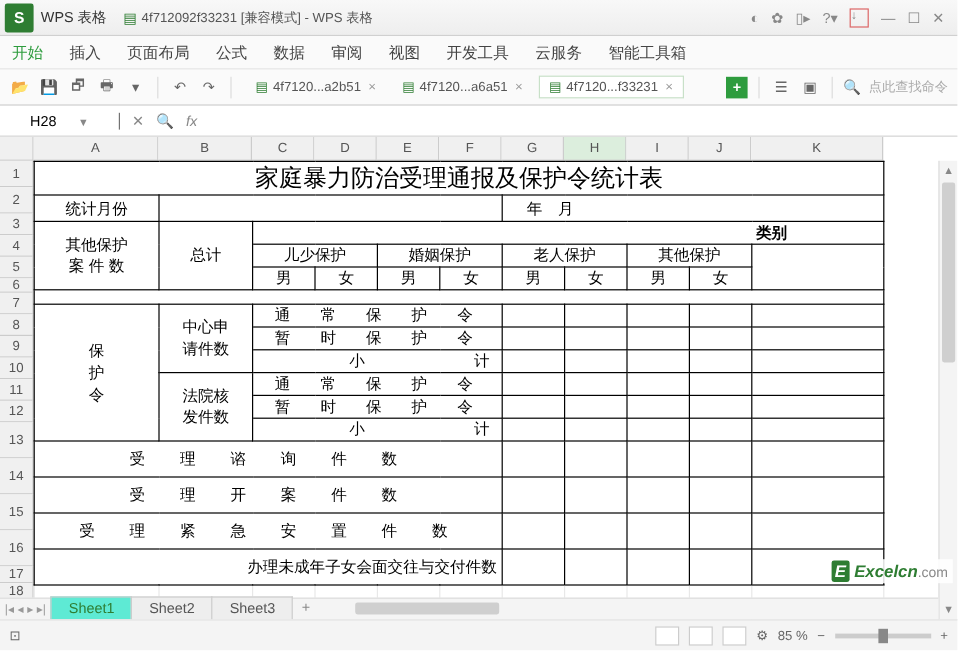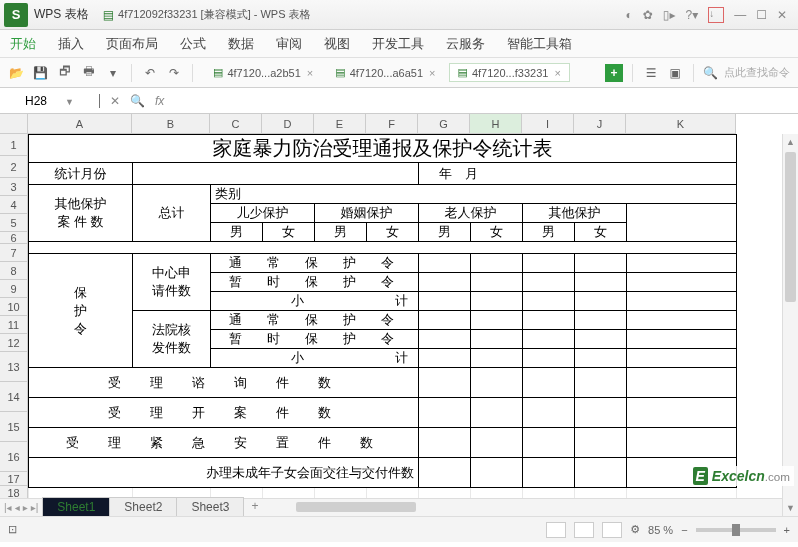--- a/index.html
+++ b/index.html
@@ -49,21 +49,21 @@
 .gridtable td { border: 1px solid #000; padding: 0 4px; font-size: 13px; text-align: center; vertical-align: middle; }
 .gridtable .nob { border-color: #e8e8e8; }
 
 .scrollv { position: absolute; right: 0; top: 20px; width: 16px; bottom: 0; background: #f4f4f4; border-left: 1px solid #ddd; }
 .scrollv .thumb { position: absolute; left: 2px; right: 2px; top: 18px; height: 150px; background: #cfcfcf; border-radius: 2px; }
 .scrollv .arr { position:absolute; left:0; right:0; height:16px; text-align:center; color:#888; font-size:9px; line-height:16px;}
 .scrollh-area { position: absolute; left: 0; right: 16px; bottom: 0; height: 18px; background: #f4f4f4; border-top: 1px solid #ddd; display:flex;}
 .sh-tab-nav { display:flex; align-items:center; padding:0 4px; gap:3px; color:#999; font-size:10px;}
 .sh-tabs { display:flex; align-items:flex-end; }
 .sh-tab { padding: 2px 14px; font-size: 12px; color: #555; border: 1px solid #ccc; border-bottom: none; background: #eee; margin-right: -1px; cursor:pointer;}
-.sh-tab.active { background: #0f172a; color: #2e7d32; }
+.sh-tab.active { background: #5eead4; color: #2e7d32; }
 .sh-scroll { flex:1; position:relative; margin-left:20px;}
 .sh-scroll .thumb { position:absolute; top:3px; left:10px; width:120px; height:10px; background:#cfcfcf; border-radius:2px;}
 
 .statusbar { height: 26px; background: #f4f4f4; border-top: 1px solid #ddd; display: flex; align-items: center; padding: 0 8px; font-size: 11px; color: #666; gap: 8px; }
 .statusbar .right { margin-left: auto; display: flex; align-items: center; gap: 8px; }
 .viewbtn { width: 20px; height: 16px; border: 1px solid #ccc; background: #fff; }
 .zoomslider { width: 80px; height: 4px; background: #ccc; position: relative; }
 .zoomslider .zthumb { position: absolute; left: 36px; top: -4px; width: 8px; height: 12px; background: #888; }
 .logo-corner { position: absolute; right: 4px; bottom: 30px; color: #2e7d32; font-size: 14px; font-style: italic; font-weight: bold; background: rgba(255,255,255,0.85); padding: 2px 4px;}
 .logo-corner small{ color:#888; font-style:normal; font-weight:normal;}
@@ -182,21 +182,21 @@
           </tr>
           <tr>
             <td colspan="1" style="width:104px;height:22px;">统计月份</td>
             <td colspan="5" style=""></td>
             <td colspan="5" style="text-align:left;padding-left:20px;">年　月</td>
           </tr>
           <tr>
             <td colspan="1" rowspan="3" style="width:104px;height:54px;white-space:pre;">其他保护
 案 件 数</td>
             <td colspan="1" rowspan="3" style="width:78px;">总计</td>
-            <td colspan="9" style="height:18px;text-align:left;padding-right:80px;">类别</td>
+            <td colspan="9" style="height:18px;text-align:right;padding-right:80px;font-weight:bold;">类别</td>
           </tr>
           <tr>
             <td colspan="2" style="height:18px;">儿少保护</td>
             <td colspan="2" style="height:18px;">婚姻保护</td>
             <td colspan="2" style="height:18px;">老人保护</td>
             <td colspan="2" style="height:18px;">其他保护</td>
             <td colspan="1" rowspan="2" style="width:110px;"></td>
           </tr>
           <tr>
             <td style="width:52px;height:18px;">男</td>

